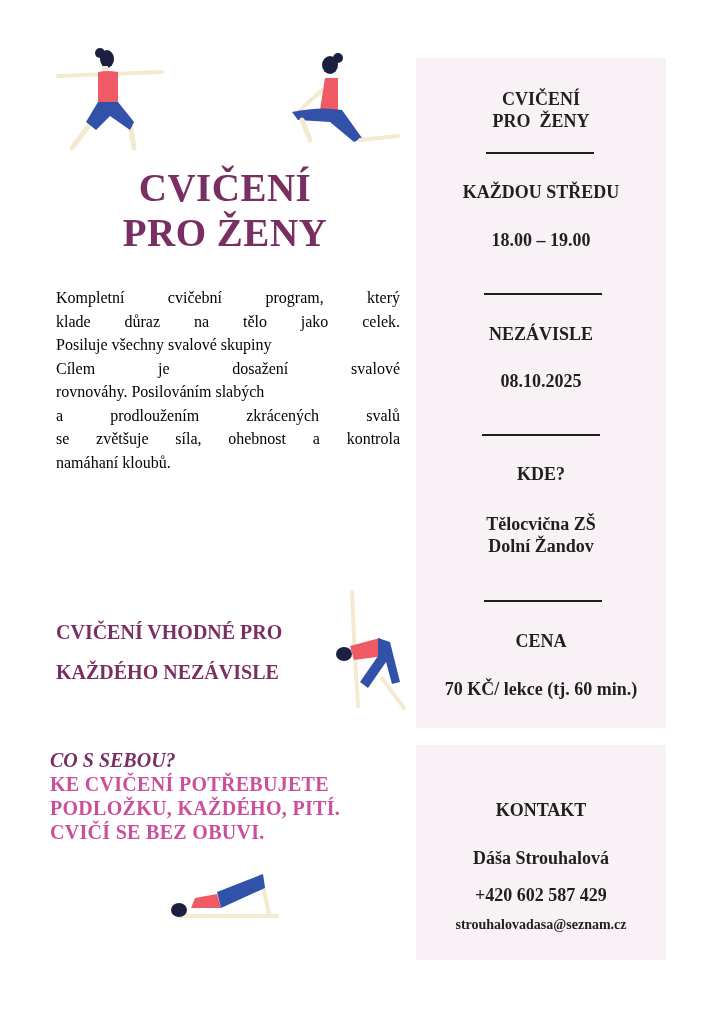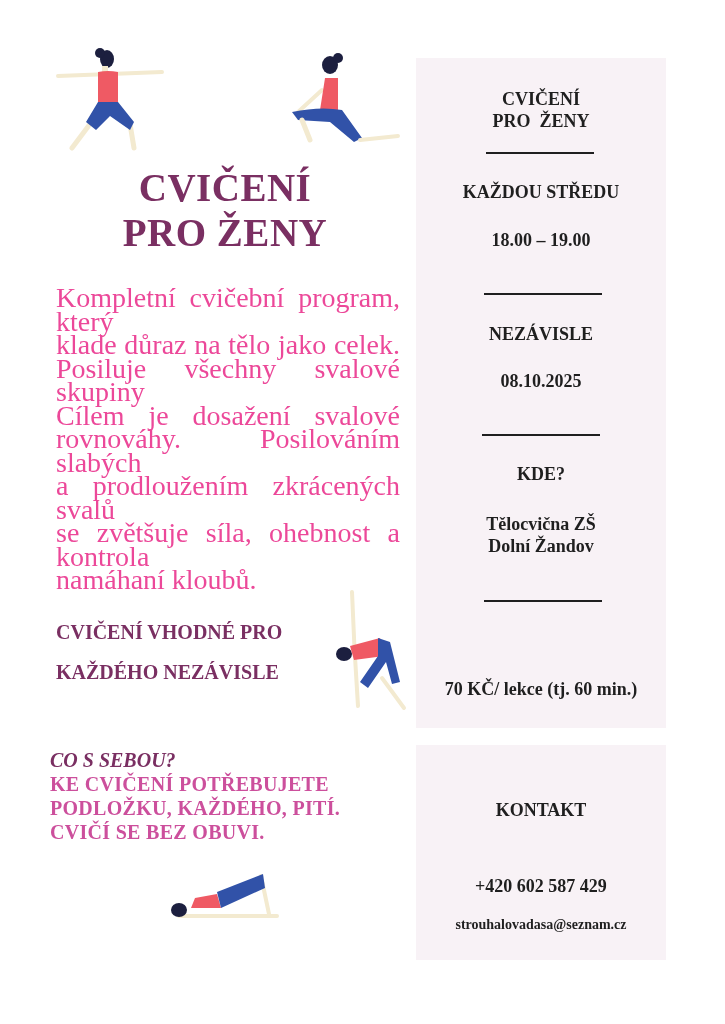--- a/index.html
+++ b/index.html
@@ -1,19 +1,19 @@
 <!DOCTYPE html>
 <html><head>
 <meta charset="utf-8">
 <style>
   html, body { margin: 0; padding: 0; background: #ffffff; }
   body { width: 725px; height: 1024px; position: relative; overflow: hidden; font-family: "Liberation Serif", "DejaVu Serif", serif; }
   .abs { position: absolute; }
   .title { left: 90px; top: 165px; width: 270px; text-align: center; color: #7a2f62; font-weight: bold; font-size: 39px; line-height: 45px; letter-spacing: 0.5px; }
-  .body-text { left: 56px; top: 286px; width: 344px; color: #ec4899; font-size: 28px; line-height: 23.5px; }
+  .body-text { left: 56px; top: 286px; width: 344px; color: #000000; font-size: 16px; line-height: 23.5px; }
   .body-text p { margin: 0; text-align: justify; text-align-last: left; }
   .body-text .j { text-align: justify; text-align-last: justify; }
   .suitable { left: 56px; top: 612px; width: 290px; color: #7a2f62; font-weight: bold; font-size: 20px; line-height: 40px; }
   .bring { left: 50px; top: 748px; width: 350px; text-align: left; font-weight: bold; font-size: 20px; line-height: 24px; }
   .bring .q { color: #7a2f62; font-style: italic; }
   .bring .l { color: #cc4f9c; letter-spacing: 0.3px; }
   .panel { background: #f8f2f6; left: 416px; width: 250px; text-align: center; color: #1f1f1f; font-weight: bold; }
   .panel1 { top: 58px; height: 670px; }
   .panel2 { top: 745px; height: 215px; }
   .pline { position: absolute; left: 0; width: 250px; text-align: center; font-size: 18px; line-height: 22px; }
@@ -107,20 +107,22 @@
   <div class="rule" style="left:68px;width:118px;top:235px;"></div>
   <div class="pline" style="top:265px;">NEZÁVISLE</div>
   <div class="pline" style="top:312px;">08.10.2025</div>
   <div class="rule" style="left:66px;width:118px;top:376px;"></div>
   <div class="pline" style="top:405px;">KDE?</div>
   <div class="pline" style="top:455px;">
     <div>Tělocvična ZŠ</div>
     <div>Dolní Žandov</div>
   </div>
   <div class="rule" style="left:68px;width:118px;top:542px;"></div>
+  <div class="pline" style="top:572px;">CENA</div>
   <div class="pline" style="top:620px;">70 KČ/ lekce (tj. 60 min.)</div>
 </div>
 
 <div class="abs panel panel2">
   <div class="pline" style="top:54px;">KONTAKT</div>
-  <div class="pline" style="top:130px;">+420 602 587 429</div>
+  <div class="pline" style="top:102px;">Dáša Strouhalová</div>
+  <div class="pline" style="top:139px;">+420 602 587 429</div>
   <div class="pline" style="top:169px;font-size:14px;">strouhalovadasa@seznam.cz</div>
 </div>
 
 </body></html>

